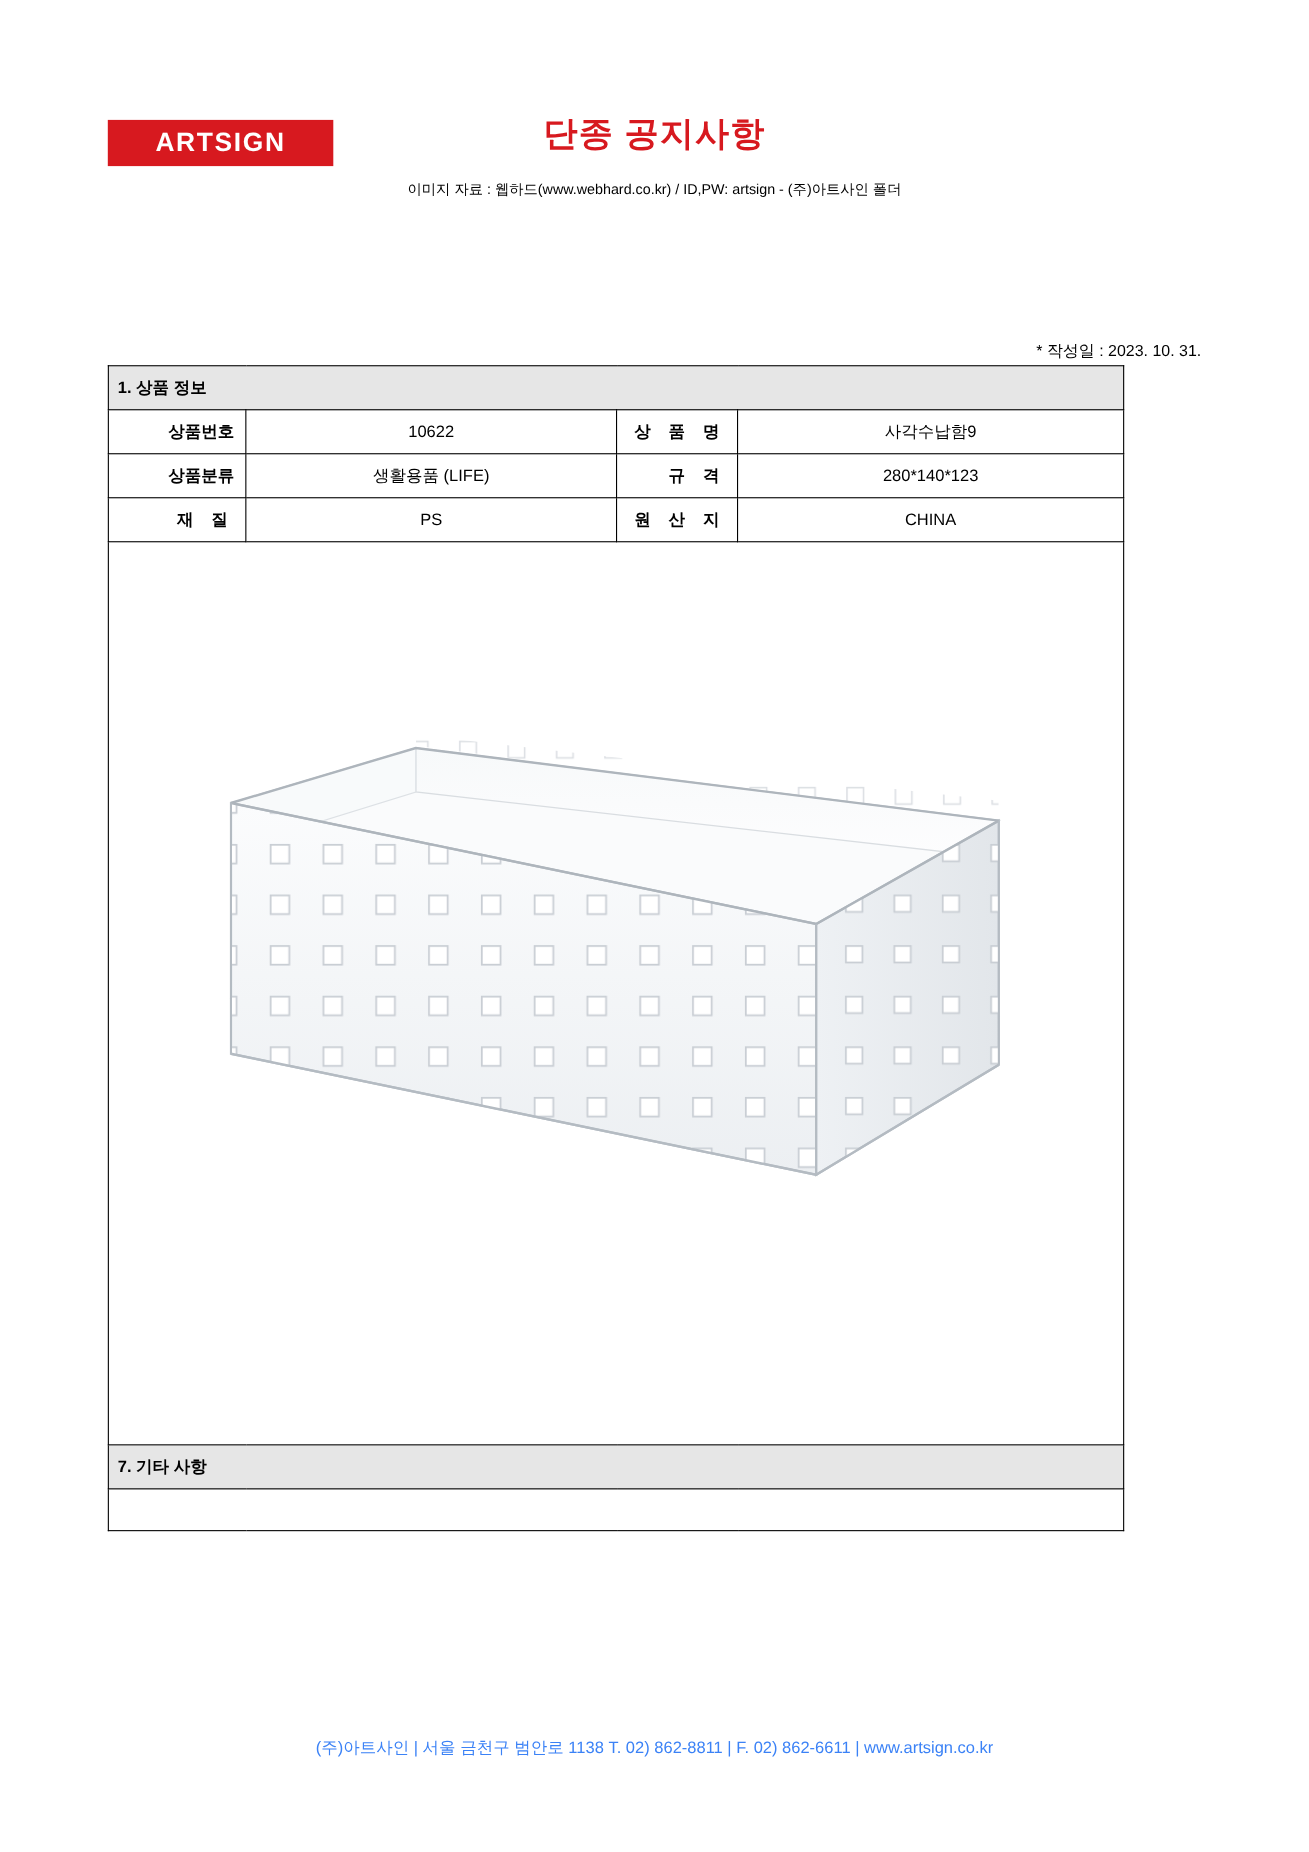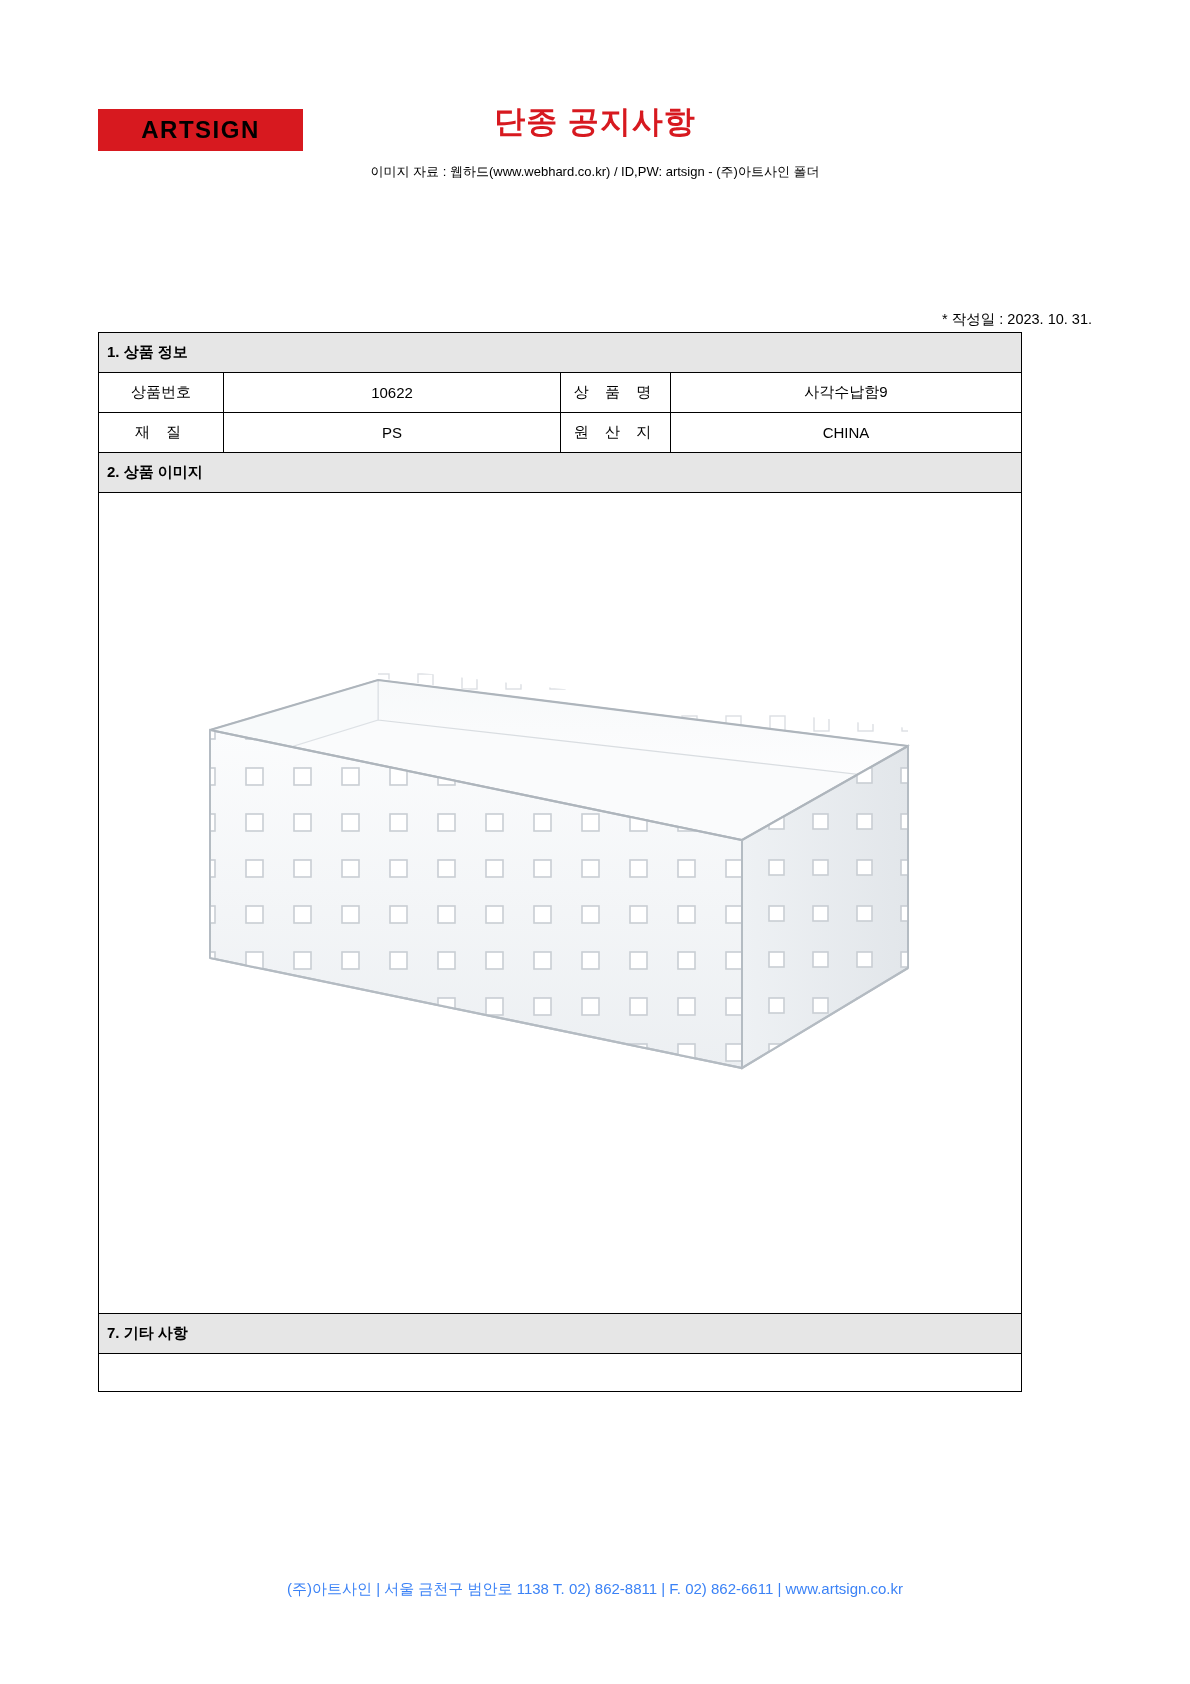--- a/index.html
+++ b/index.html
@@ -33,21 +33,21 @@
     left: 98px;
     top: 14px;
     width: 205px;
     height: 42px;
     background: #d7191f;
     display: flex;
     align-items: center;
     justify-content: center;
   }
   .logo-text {
-    color: #000000;
+    color: #ffffff;
     font-weight: bold;
     font-size: 24px;
     letter-spacing: 1.5px;
     font-family: "Liberation Sans", sans-serif;
   }
   .doc-title {
     position: absolute;
     left: 0;
     right: 0;
     top: 6px;
@@ -93,22 +93,22 @@
   }
   .sect-head {
     background: #e6e6e6;
     font-weight: bold;
     font-size: 15px;
     padding-left: 8px !important;
     height: 31px !important;
   }
   .lbl {
     background: #ffffff;
-    font-weight: normal;
-    text-align: center;
+    font-weight: bold;
+    text-align: right;
   }
   .val {
     text-align: center;
   }
   .letterspace {
     letter-spacing: 6px;
     padding-left: 6px;
     margin-top: 29px;
   }
 
@@ -169,27 +169,30 @@
       <tr>
         <td class="sect-head" colspan="4">1. 상품 정보</td>
       </tr>
       <tr>
         <td class="lbl">상품번호</td>
         <td class="val">10622</td>
         <td class="lbl letterspace">상 품 명</td>
         <td class="val">사각수납함9</td>
       </tr>
       <tr>
+        <td class="lbl">상품분류</td>
+        <td class="val">생활용품 (LIFE)</td>
+        <td class="lbl letterspace">규     격</td>
+        <td class="val">280*140*123</td>
+      </tr>
+      <tr>
         <td class="lbl letterspace">재     질</td>
         <td class="val">PS</td>
         <td class="lbl letterspace">원 산 지</td>
         <td class="val">CHINA</td>
-      </tr>
-      <tr>
-        <td class="sect-head" colspan="4">2. 상품 이미지</td>
       </tr>
       <tr>
         <td class="img-cell" colspan="4">
           <div class="product-wrap">
             <svg width="740" height="470" viewBox="0 0 740 470">
               <defs>
                 <linearGradient id="frontFace" x1="0" y1="0" x2="0" y2="1">
                   <stop offset="0%" stop-color="#fbfcfd"></stop>
                   <stop offset="100%" stop-color="#eceff2"></stop>
                 </linearGradient>

